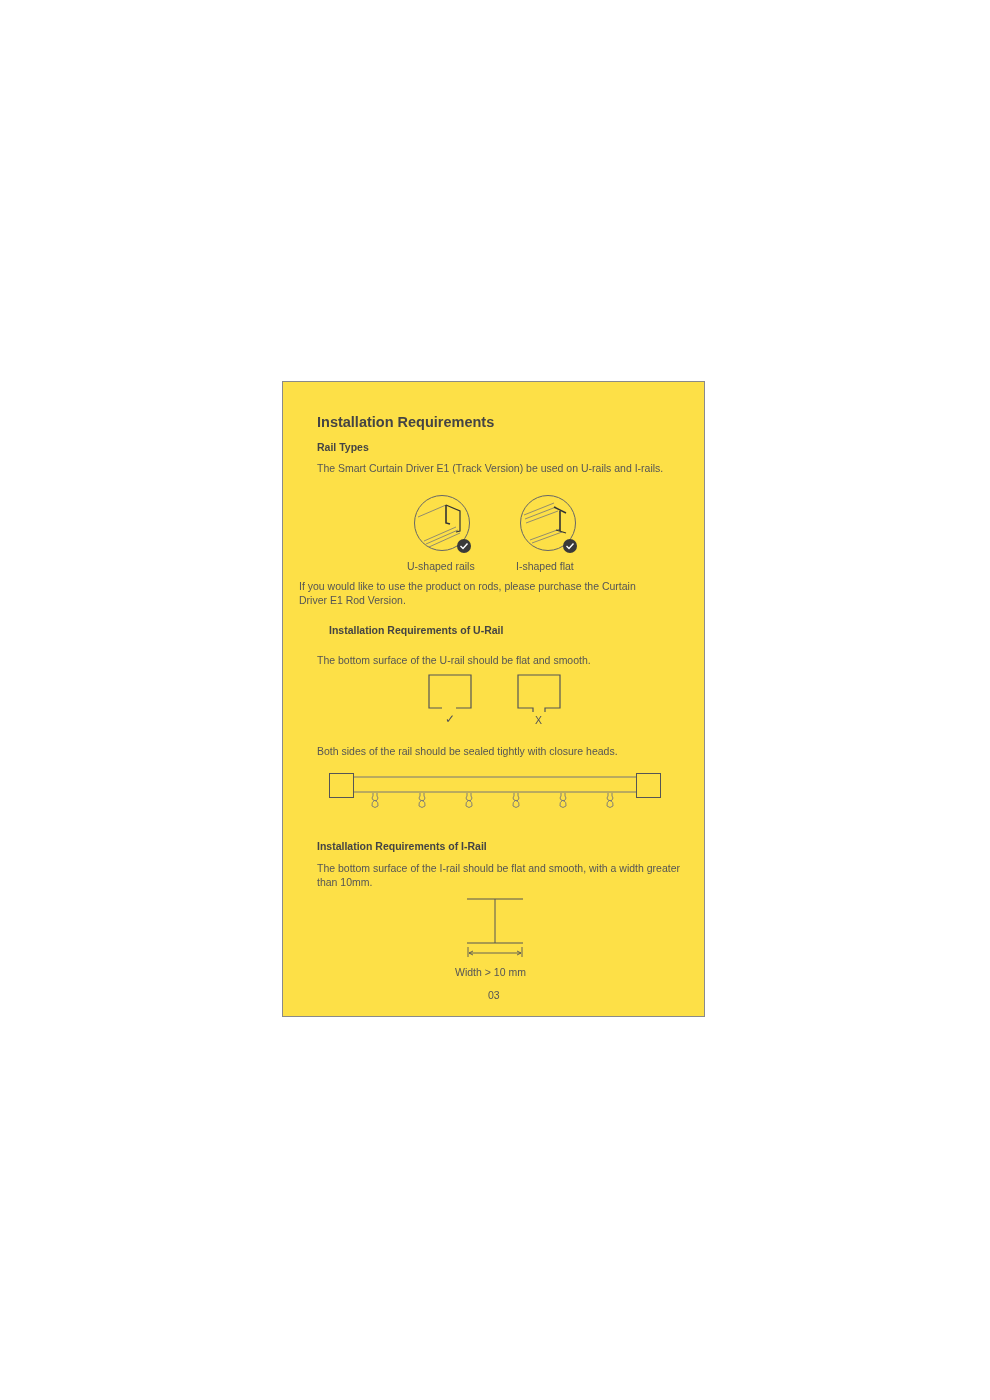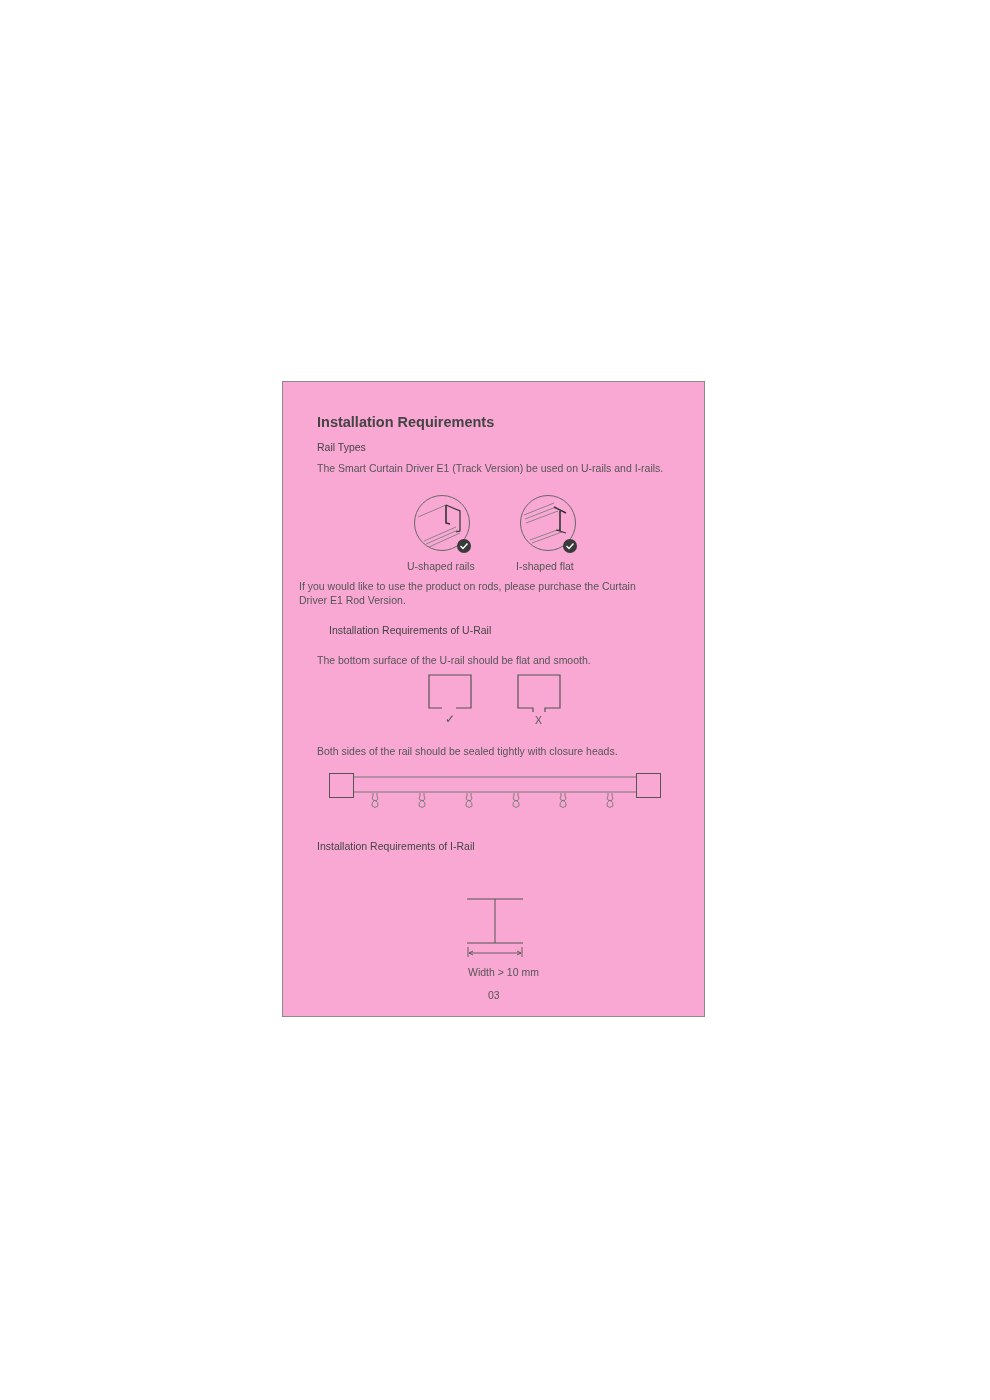--- a/index.html
+++ b/index.html
@@ -1,20 +1,20 @@
 <!DOCTYPE html>
 <html><head>
 <meta charset="utf-8">
 <style>
   html, body { margin:0; padding:0; background:#ffffff; }
   body { width:990px; height:1400px; position:relative; font-family:"Liberation Sans", sans-serif; color:#4a4a4a; }
-  .page { position:absolute; left:282px; top:381px; width:423px; height:636px; border:1px solid #8a8a8a; box-sizing:border-box; background:#f9a8d4; }
+  .page { position:absolute; left:282px; top:381px; width:423px; height:636px; border:1px solid #8a8a8a; box-sizing:border-box; background:#fde047; }
   .abs { position:absolute; }
   .title { left:34px; top:32px; font-size:14.5px; font-weight:bold; color:#444; }
-  .h2 { font-size:10.5px; font-weight:normal; color:#444; }
+  .h2 { font-size:10.5px; font-weight:bold; color:#444; }
   .p { font-size:10.5px; color:#555; line-height:14px; width:360px; }
   .cap { font-size:10.5px; color:#555; }
   svg { position:absolute; overflow:visible; }
 </style>
 </head>
 <body>
 
 <div class="page">
   <div class="abs title">Installation Requirements</div>
   <div class="abs h2" style="left:34px;top:59px;">Rail Types</div>
@@ -74,27 +74,28 @@
       <path d="M44,20 v3 q-2,2 0,4 q4,2 4,0 q2-2 0-4 v-3 M46,27 q-4,2 -3,6 q3,3 6,0 q1-4 -3,-6"></path>
       <path d="M91,20 v3 q-2,2 0,4 q4,2 4,0 q2-2 0-4 v-3 M93,27 q-4,2 -3,6 q3,3 6,0 q1-4 -3,-6"></path>
       <path d="M138,20 v3 q-2,2 0,4 q4,2 4,0 q2-2 0-4 v-3 M140,27 q-4,2 -3,6 q3,3 6,0 q1-4 -3,-6"></path>
       <path d="M185,20 v3 q-2,2 0,4 q4,2 4,0 q2-2 0-4 v-3 M187,27 q-4,2 -3,6 q3,3 6,0 q1-4 -3,-6"></path>
       <path d="M232,20 v3 q-2,2 0,4 q4,2 4,0 q2-2 0-4 v-3 M234,27 q-4,2 -3,6 q3,3 6,0 q1-4 -3,-6"></path>
       <path d="M279,20 v3 q-2,2 0,4 q4,2 4,0 q2-2 0-4 v-3 M281,27 q-4,2 -3,6 q3,3 6,0 q1-4 -3,-6"></path>
     </g>
   </svg>
 
   <div class="abs h2" style="left:34px;top:458px;text-align:center;">Installation Requirements of I-Rail</div>
+  <div class="abs p" style="left:34px;top:479px;width:365px;">The bottom surface of the I-rail should be flat and smooth, with a width greater than 10mm.</div>
 
   <svg style="left:182px;top:515px;" width="60" height="62" viewBox="0 0 60 62">
     <line x1="2" y1="2" x2="58" y2="2" stroke="#555" stroke-width="1"></line>
     <line x1="30" y1="2" x2="30" y2="46" stroke="#555" stroke-width="1"></line>
     <line x1="2" y1="46" x2="58" y2="46" stroke="#555" stroke-width="1"></line>
     <line x1="3" y1="50" x2="3" y2="60" stroke="#555" stroke-width="0.9"></line>
     <line x1="57" y1="50" x2="57" y2="60" stroke="#555" stroke-width="0.9"></line>
     <line x1="4" y1="56" x2="56" y2="56" stroke="#555" stroke-width="0.9"></line>
     <polyline points="8,54 4,56 8,58" fill="none" stroke="#555" stroke-width="0.9"></polyline>
     <polyline points="52,54 56,56 52,58" fill="none" stroke="#555" stroke-width="0.9"></polyline>
   </svg>
-  <div class="abs cap" style="left:185px;top:584px;">Width &gt; 10 mm</div>
+  <div class="abs cap" style="left:172px;top:584px;">Width &gt; 10 mm</div>
 
   <div class="abs cap" style="left:205px;top:607px;">03</div>
 </div>
 
 </body></html>

